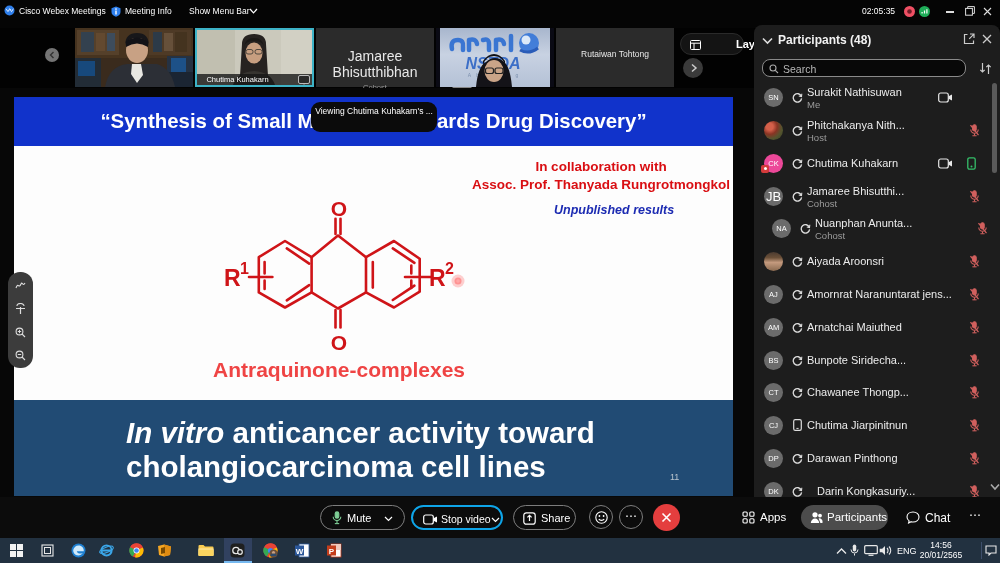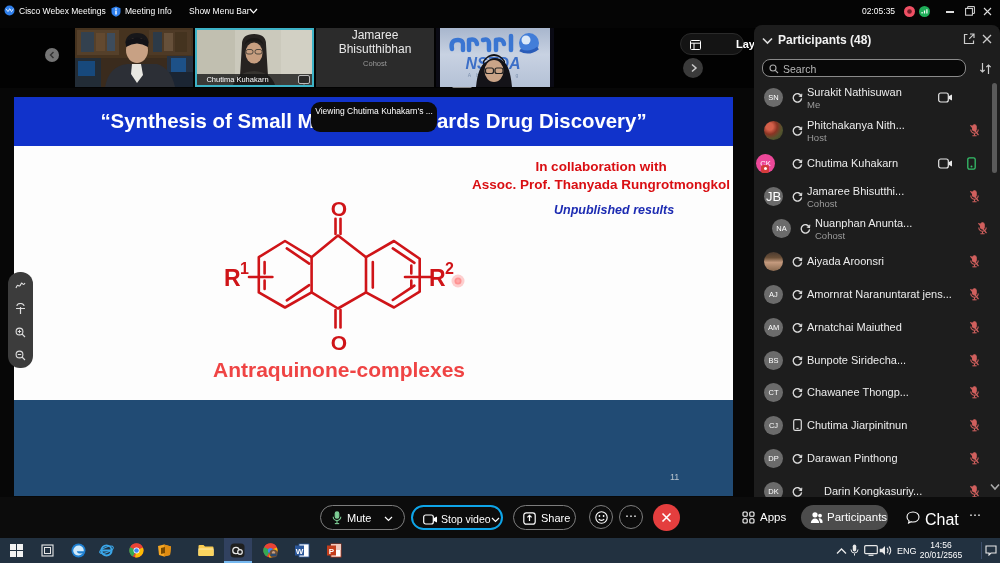--- a/index.html
+++ b/index.html
@@ -91,21 +91,21 @@
         <rect x="49" y="19.5" width="7" height="4.5" rx="2" fill="none" stroke="#51483f" stroke-width="1"></rect>
         <rect x="58" y="19.5" width="7" height="4.5" rx="2" fill="none" stroke="#51483f" stroke-width="1"></rect>
       </svg>
       <div class="abs" style="left:0;top:44px;width:115px;height:11px;background:rgba(20,20,20,0.78);color:#fff;font-size:7.5px;line-height:11px;text-align:center;padding-right:34px;">Chutima Kuhakarn</div>
       <div class="abs" style="left:101px;top:45px;width:12px;height:9px;border:1px solid #bbb;border-radius:2px;background:rgba(30,30,30,.6);"><svg width="10" height="7" viewBox="0 0 10 7">
             <path d="M5 6V2M3.4 3.4 5 1.8 6.6 3.4" stroke="#fff" stroke-width="1" fill="none"></path>
           </svg></div>
     </div>
 
     <div class="abs" style="left:316px;top:0;width:118px;height:59px;background:#2b2b2b;color:#e8e8e8;text-align:center;">
-      <div style="font-size:12px;">Jamaree Bhisutthibhan</div>
+      <div style="margin-top:20px;font-size:14px;">Jamaree Bhisutthibhan</div>
       <div style="font-size:7.5px;color:#9a9a9a;margin-top:3px;">Cohost</div>
     </div>
 
     <div class="abs" style="left:436px;top:0;width:118px;height:59px;overflow:hidden;background:#0a0a14;">
       <svg width="118" height="59" viewBox="0 0 118 59">
         <defs>
           <linearGradient id="nst" x1="0" y1="0" x2="0" y2="1">
             <stop offset="0" stop-color="#a8b6cd"></stop>
               <stop offset="0.45" stop-color="#c8d2e2"></stop>
               <stop offset="1" stop-color="#b4c1d6"></stop>
@@ -125,20 +125,23 @@
         <text x="57" y="41" font-family="Liberation Sans" font-size="16" font-weight="bold" font-style="italic" fill="#2a62c4" text-anchor="middle" opacity="0.88">NSTDA</text>
         <text x="58" y="49" font-family="Liberation Sans" font-size="5" fill="#7d90ae" text-anchor="middle" letter-spacing="2">A b c d e f g</text>
         <path d="M40 59 Q42 38 50 34 Q54 30 59 30 Q64 30 68 34 Q74 38 76 59 Z" fill="#141318"></path>
         <ellipse cx="58" cy="43" rx="9.5" ry="11" fill="#caa488"></ellipse>
         <path d="M47 38 Q49 28 58 28 Q67 28 69 38 L69 33 Q64 26 58 26 Q52 26 47 33 Z" fill="#101014"></path>
         <rect x="49.5" y="40" width="8" height="5.5" rx="2" fill="none" stroke="#222" stroke-width="1.2"></rect>
         <rect x="59" y="40" width="8" height="5.5" rx="2" fill="none" stroke="#222" stroke-width="1.2"></rect>
       </svg>
     </div>
 
+    <div class="abs" style="left:556px;top:0;width:118px;height:59px;background:#2b2b2b;color:#e8e8e8;text-align:center;">
+      <div style="margin-top:21px;font-size:8.5px;">Rutaiwan Tohtong</div>
+    </div>
 
     <div class="abs" style="left:452px;top:59px;width:20px;height:3px;background:#888;border-radius:2px;"></div>
 
     <div class="abs" style="left:680px;top:5px;width:64px;height:22px;background:#141414;border:1px solid #2a2a2a;border-radius:11px;color:#fff;">
       <svg class="abs" style="left:9px;top:6px" width="11" height="10" viewBox="0 0 11 10">
           <rect x="0.5" y="0.5" width="10" height="9" rx="1" fill="none" stroke="#fff" stroke-width="1"></rect>
           <line x1="0.5" y1="3.2" x2="10.5" y2="3.2" stroke="#fff" stroke-width="1"></line>
           <line x1="4" y1="3.2" x2="4" y2="9.5" stroke="#fff" stroke-width="1"></line>
         </svg>
       <span class="abs" style="left:24px;top:4px;font-size:11px;font-weight:bold;padding-left:31px;">Layout</span>
@@ -196,20 +199,21 @@
         <text x="429" y="286" font-size="23">R</text>
         <text x="445" y="274" font-size="16">2</text>
       </g>
       <circle cx="458" cy="281" r="6.5" fill="#ff4444" opacity="0.25"></circle>
       <circle cx="458" cy="281" r="3.5" fill="#ff5555" opacity="0.5"></circle>
       <circle cx="458" cy="281" r="1.8" fill="#ffaaaa" opacity="0.9"></circle>
     </svg>
     <div class="abs" style="left:0;top:261px;width:650px;text-align:center;color:#ef4444;font-size:21px;font-weight:bold;">Antraquinone-complexes</div>
 
     <div class="abs" style="left:0;top:303px;width:719px;height:96px;background:#214b74;color:#fff;">
+      <div class="abs" style="left:112px;top:16px;font-size:29.5px;font-weight:bold;line-height:34px;"><i>In vitro</i> anticancer activity toward<br>cholangiocarcinoma cell lines</div>
       <div class="abs" style="left:656px;top:72px;font-size:9px;color:#b9c4ce;">11</div>
     </div>
   </div>
 
   <div class="abs" style="left:311px;top:102px;width:126px;height:30px;background:#0b0b0b;border-radius:9px;color:#fff;font-size:8.5px;line-height:18px;text-align:center;">Viewing Chutima Kuhakarn's ...</div>
 
   <div class="abs" style="left:8px;top:272px;width:25px;height:96px;background:#3c3c3c;border-radius:12px;">
     <svg class="abs" style="left:7px;top:8px" width="11" height="11" viewBox="0 0 11 11">
         <path d="M1 8 C3 2 4 9 6 4 C7 1 8 7 10 3" stroke="#ddd" stroke-width="1.1" fill="none"></path>
       </svg>
@@ -283,21 +287,21 @@
             <g stroke="#d1605e" stroke-width="1.1" fill="none">
               <rect x="3.6" y="0.8" width="3.6" height="6.2" rx="1.8" fill="#d1605e"></rect>
               <path d="M1.8 5.5 a3.7 3.7 0 0 0 7.4 0"></path>
               <line x1="5.5" y1="9.5" x2="5.5" y2="11.6"></line>
               <line x1="3.4" y1="11.8" x2="7.6" y2="11.8"></line>
               <line x1="1.5" y1="1.2" x2="9.5" y2="11.2" stroke-width="1.3"></line>
             </g>
           </svg>
       </div>
       <div class="abs" style="left:0;top:121.7px;width:246px;height:32.8px;">
-      <div class="abs" style="left:2px;top:7px;width:19px;height:19px;border-radius:50%;background:#ec4899;color:#fff;font-size:7.5px;line-height:19px;text-align:center;">CK</div>
+      <div class="abs" style="left:10px;top:7px;width:19px;height:19px;border-radius:50%;background:#ec4899;color:#fff;font-size:7.5px;line-height:19px;text-align:center;">CK</div>
       <div class="abs" style="left:7px;top:18px;width:8px;height:8px;border-radius:2px;background:#d43b3b;"></div>
           <div class="abs" style="left:9.5px;top:20.5px;width:3px;height:3px;border-radius:50%;background:#fff;"></div>
       <svg class="abs" style="left:38px;top:11px" width="11" height="11" viewBox="0 0 11 11">
             <path d="M9.3 4.2 A4.2 4.2 0 1 0 9.6 6.4" stroke="#ddd" stroke-width="1.3" fill="none"></path>
             <path d="M9.8 1.8 9.5 4.5 6.8 4.0" stroke="#ddd" stroke-width="1.1" fill="none"></path>
           </svg>
       <div class="abs" style="left:53px;top:10px;font-size:11px;color:#ececec;white-space:nowrap;">Chutima Kuhakarn</div>
       <svg class="abs" style="left:184px;top:11px" width="15" height="11" viewBox="0 0 15 11">
             <rect x="0.7" y="1" width="9.6" height="9" rx="2" stroke="#e8e8e8" stroke-width="1.2" fill="none"></rect>
             <path d="M10.5 4.2 14 2.6 v5.8 L10.5 6.8" fill="#e8e8e8"></path>
@@ -461,21 +465,21 @@
               <line x1="1.5" y1="1.2" x2="9.5" y2="11.2" stroke-width="1.3"></line>
             </g>
           </svg>
       </div>
       <div class="abs" style="left:0;top:449.7px;width:246px;height:32.8px;">
       <div class="abs" style="left:10px;top:7px;width:19px;height:19px;border-radius:50%;background:#6b6b6b;color:#fff;font-size:7.5px;line-height:19px;text-align:center;">DK</div>
       <svg class="abs" style="left:38px;top:11px" width="11" height="11" viewBox="0 0 11 11">
             <path d="M9.3 4.2 A4.2 4.2 0 1 0 9.6 6.4" stroke="#ddd" stroke-width="1.3" fill="none"></path>
             <path d="M9.8 1.8 9.5 4.5 6.8 4.0" stroke="#ddd" stroke-width="1.1" fill="none"></path>
           </svg>
-      <div class="abs" style="left:60px;top:10px;font-size:11px;color:#ececec;white-space:nowrap;padding-left:10px;">Darin Kongkasuriy...</div>
+      <div class="abs" style="left:53px;top:10px;font-size:11px;color:#ececec;white-space:nowrap;padding-left:10px;">Darin Kongkasuriy...</div>
       <svg class="abs" style="left:215px;top:10px" width="11" height="13" viewBox="0 0 11 13">
             <g stroke="#d1605e" stroke-width="1.1" fill="none">
               <rect x="3.6" y="0.8" width="3.6" height="6.2" rx="1.8" fill="#d1605e"></rect>
               <path d="M1.8 5.5 a3.7 3.7 0 0 0 7.4 0"></path>
               <line x1="5.5" y1="9.5" x2="5.5" y2="11.6"></line>
               <line x1="3.4" y1="11.8" x2="7.6" y2="11.8"></line>
               <line x1="1.5" y1="1.2" x2="9.5" y2="11.2" stroke-width="1.3"></line>
             </g>
           </svg>
       </div>
@@ -558,21 +562,21 @@
           <path d="M0.8 12 a4.2 4.4 0 0 1 8.4 0 Z" fill="#fff"></path>
           <circle cx="10" cy="4.6" r="1.9" fill="#fff"></circle>
           <path d="M8.6 7.4 a3.4 3.6 0 0 1 3.8 4.6 h-2" fill="#fff"></path>
         </svg>
       <span class="abs" style="left:26px;top:6px;font-size:11.5px;">Participants</span>
     </div>
 
     <svg class="abs" style="left:906px;top:14px" width="14" height="13" viewBox="0 0 14 13">
         <path d="M7 1 C3.5 1 1 3.2 1 6 c0 1.6 0.8 3 2.1 3.9 L2.6 12 5.2 10.7 C5.8 10.9 6.4 11 7 11 c3.5 0 6-2.2 6-5 S10.5 1 7 1 Z" stroke="#fff" stroke-width="1.1" fill="none"></path>
       </svg>
-    <span class="abs" style="left:925px;top:14px;font-size:16px;">Chat</span>
+    <span class="abs" style="left:925px;top:14px;font-size:12px;">Chat</span>
     <span class="abs" style="left:969px;top:11px;font-size:12px;letter-spacing:1px;">⋯</span>
   </div>
 
   <div class="abs" id="taskbar" style="left:0;top:538px;width:1000px;height:25px;background:#223140;color:#fff;">
 
     <svg class="abs" style="left:10px;top:6px" width="13" height="13" viewBox="0 0 13 13">
         <rect x="0" y="0" width="6" height="6" fill="#f2f2f2"></rect>
         <rect x="7" y="0" width="6" height="6" fill="#f2f2f2"></rect>
         <rect x="0" y="7" width="6" height="6" fill="#f2f2f2"></rect>
         <rect x="7" y="7" width="6" height="6" fill="#f2f2f2"></rect>

